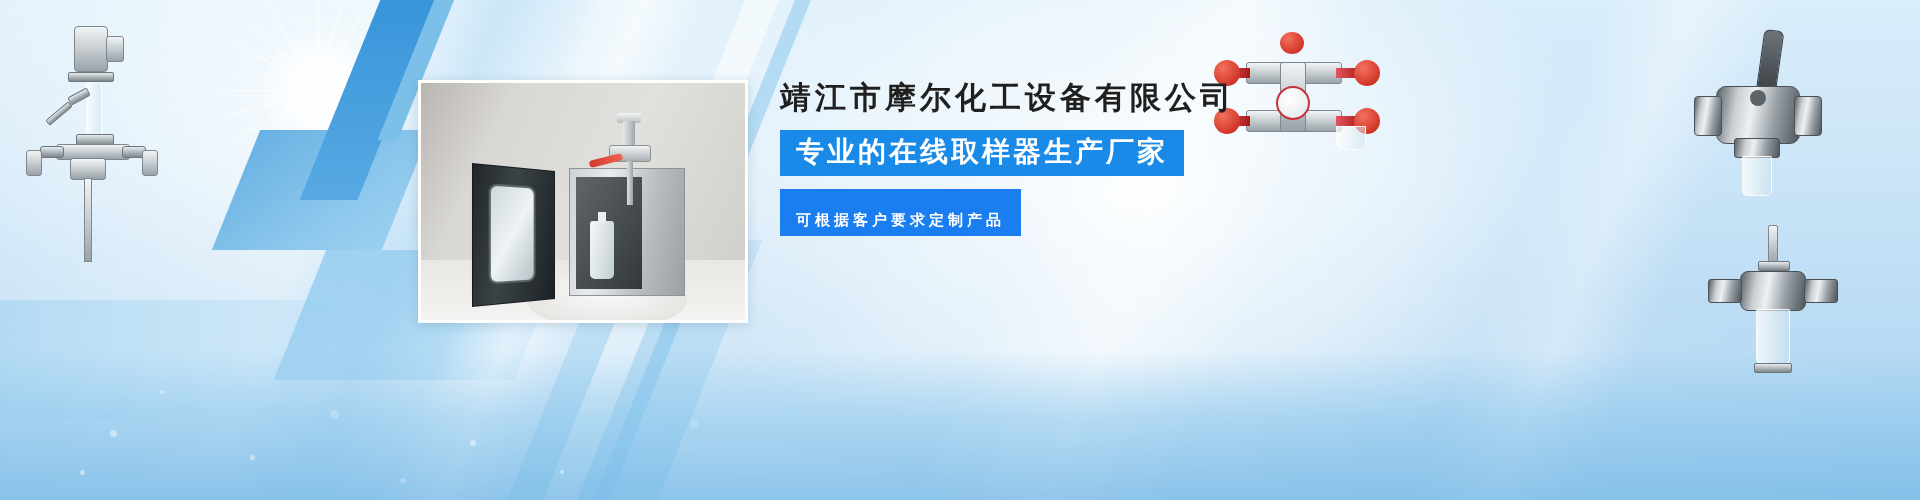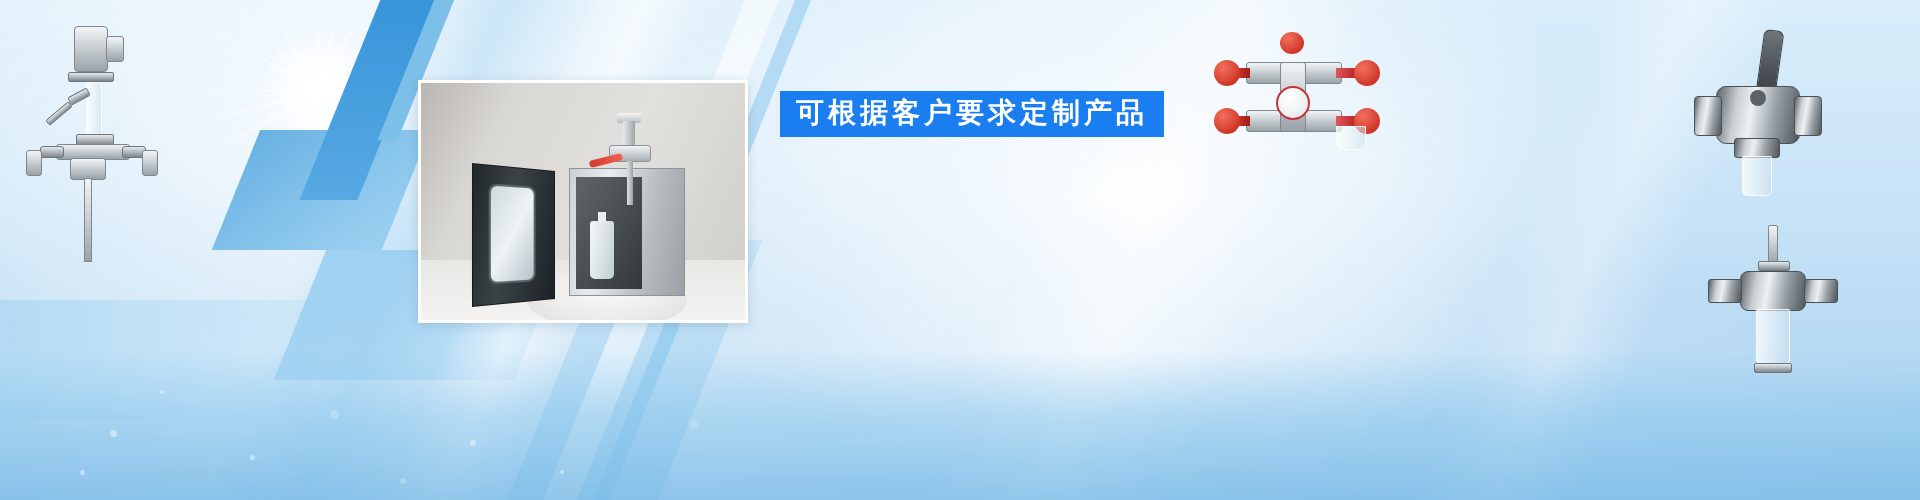--- a/index.html
+++ b/index.html
@@ -200,25 +200,25 @@
   .subline{
     margin-top:14px;
     font-size:21px;
     letter-spacing:1px;
     color:#1c1c1c;
     white-space:nowrap;
   }
   .tagbar2{
     display:inline-block;
     margin-top:13px;
-    padding:5px 16px 7px 16px;
+    padding:22px 16px 7px 16px;
     background:#1a7ef0;
     color:#ffffff;
     font-weight:700;
-    font-size:28px;
+    font-size:15px;
     letter-spacing:4px;
     line-height:1.2;
     white-space:nowrap;
   }
   .fineprint{
     margin-top:14px;
     width:420px;
     font-family:"Liberation Serif", serif;
     font-size:8.5px;
     line-height:1.85;
@@ -396,21 +396,23 @@
     <div class="head">
       <div class="cap"></div>
       <div class="stem"></div>
       <div class="flange"></div>
       <div class="redlever"></div>
       <div class="pipe"></div>
     </div>
   </div>
 
   <div class="copy">
-
+    <div class="company">靖江市摩尔化工设备有限公司</div>
+
+    <div class="tagbar">专业的在线取样器生产厂家</div>
 
 
     <div class="tagbar2">可根据客户要求定制产品</div>
 
   </div>
 
 
 </div>
 
 </body></html>

